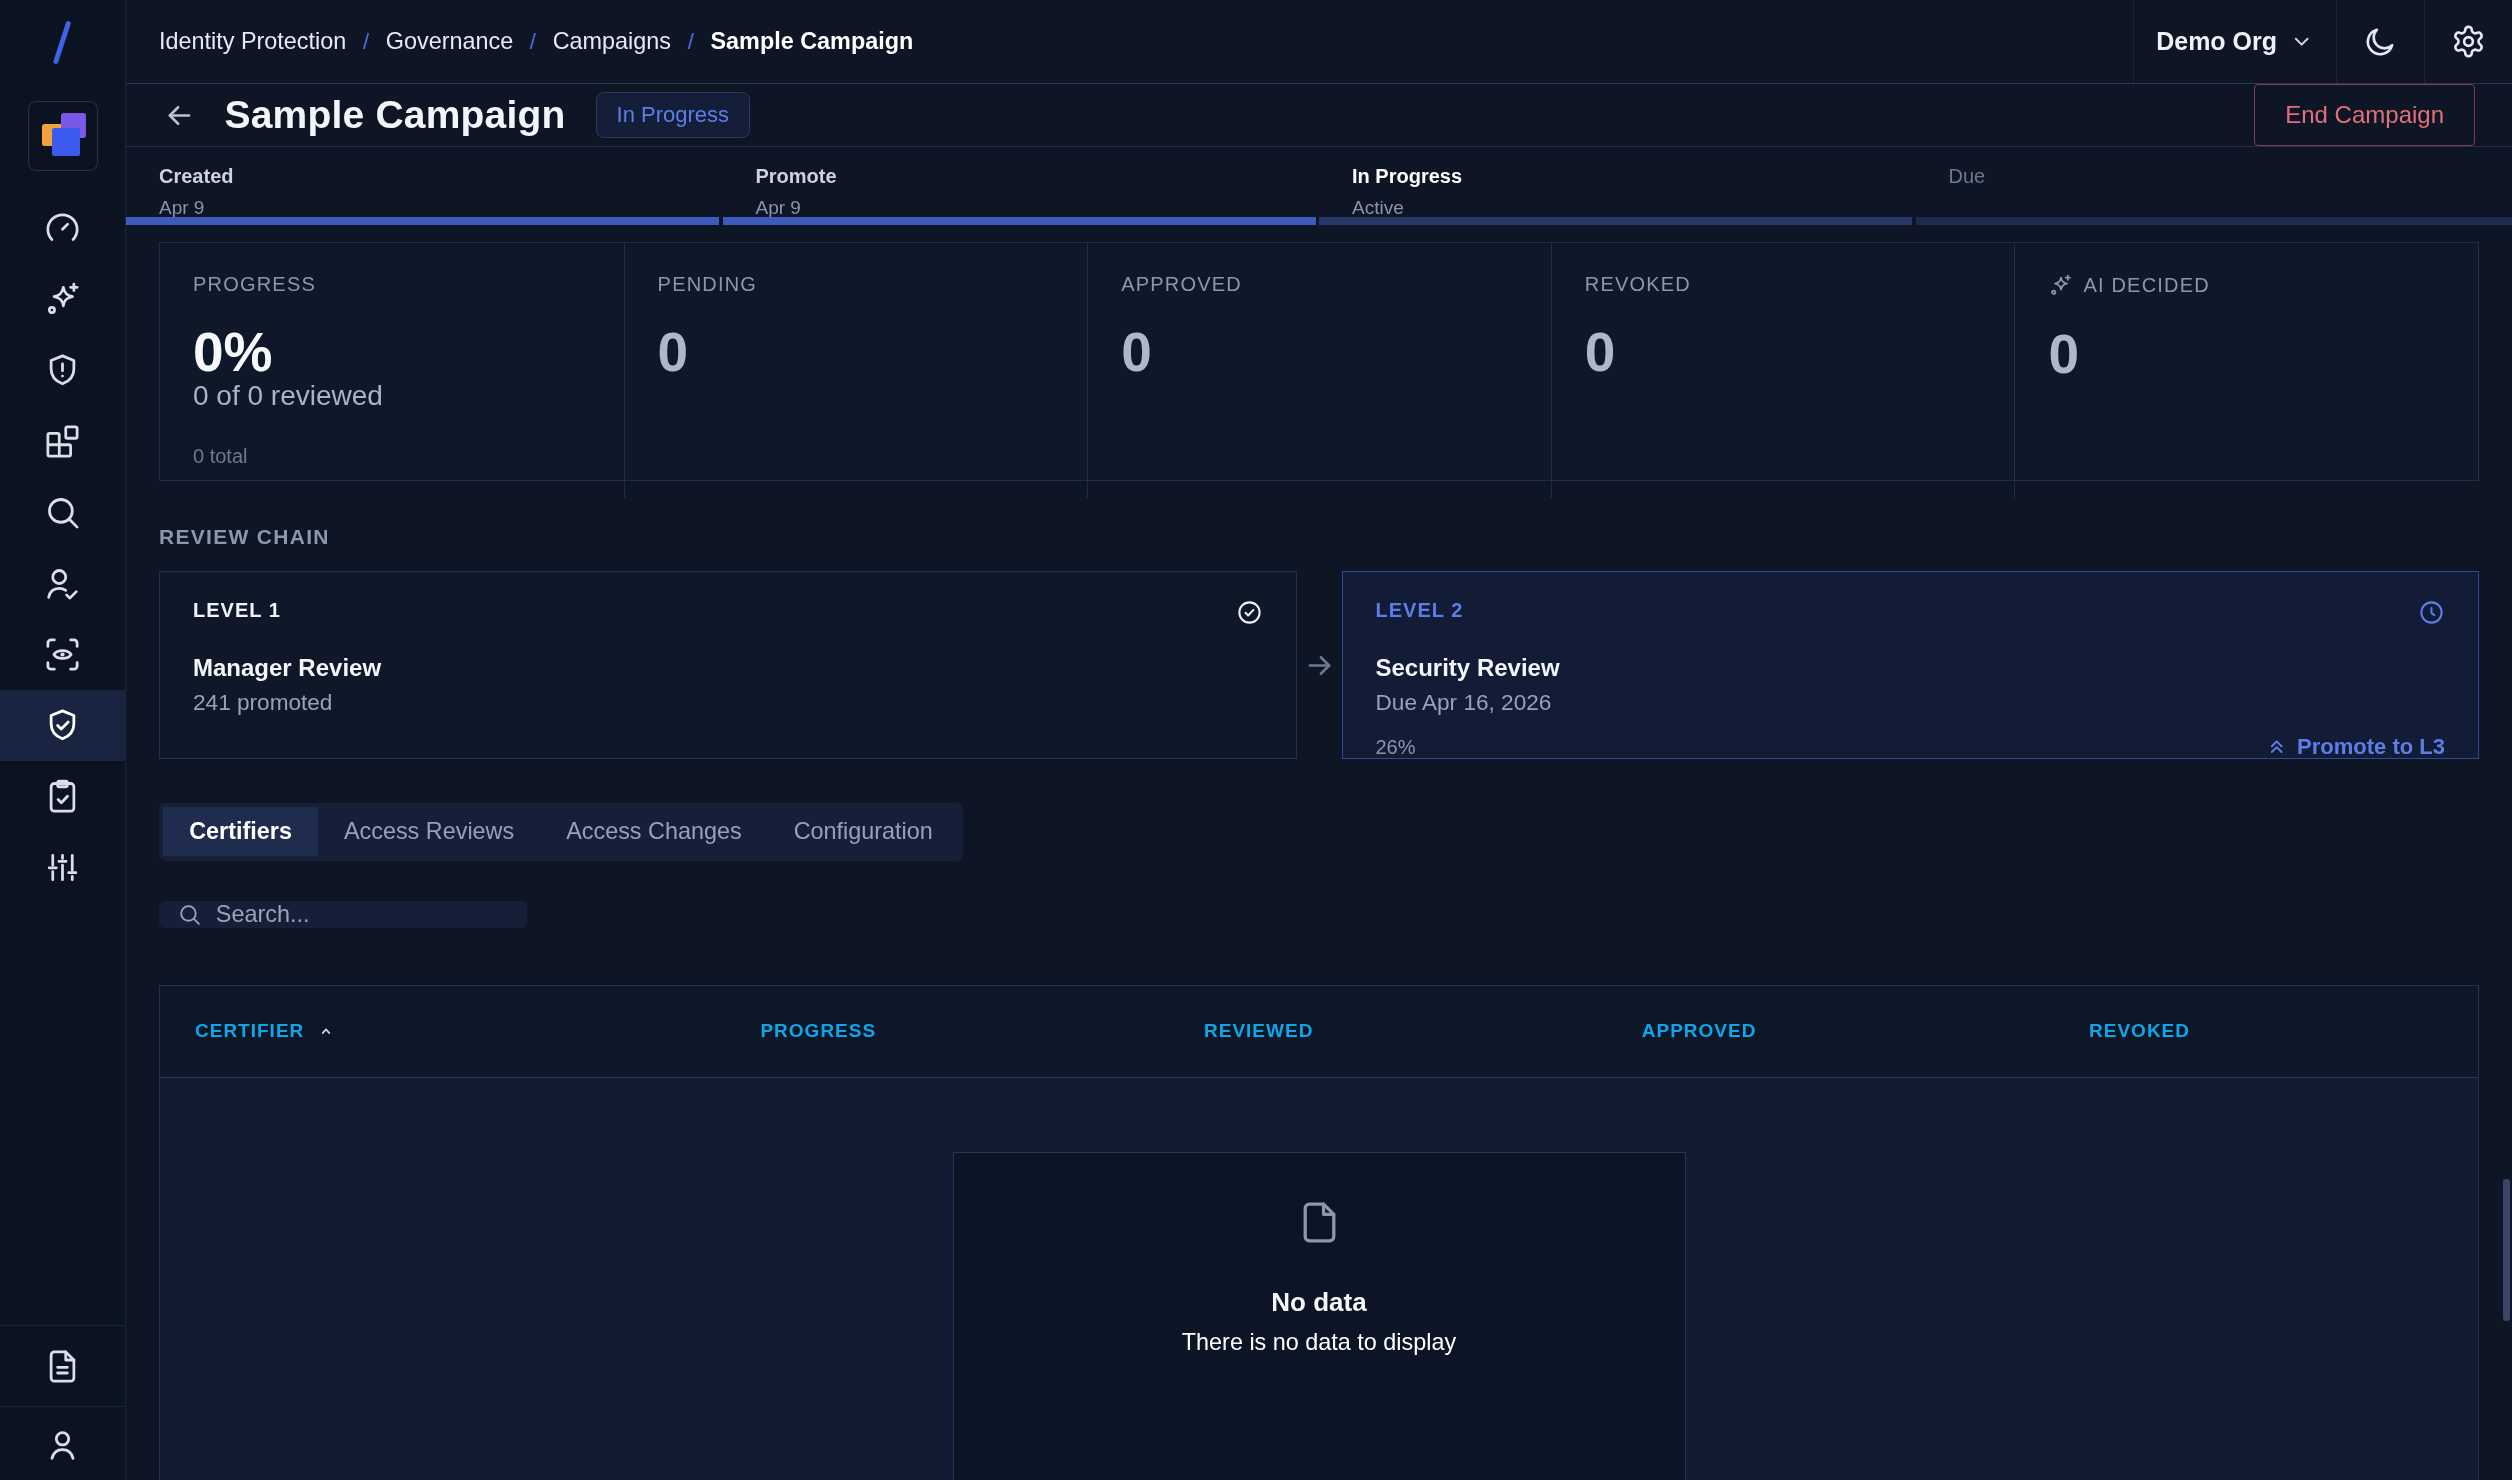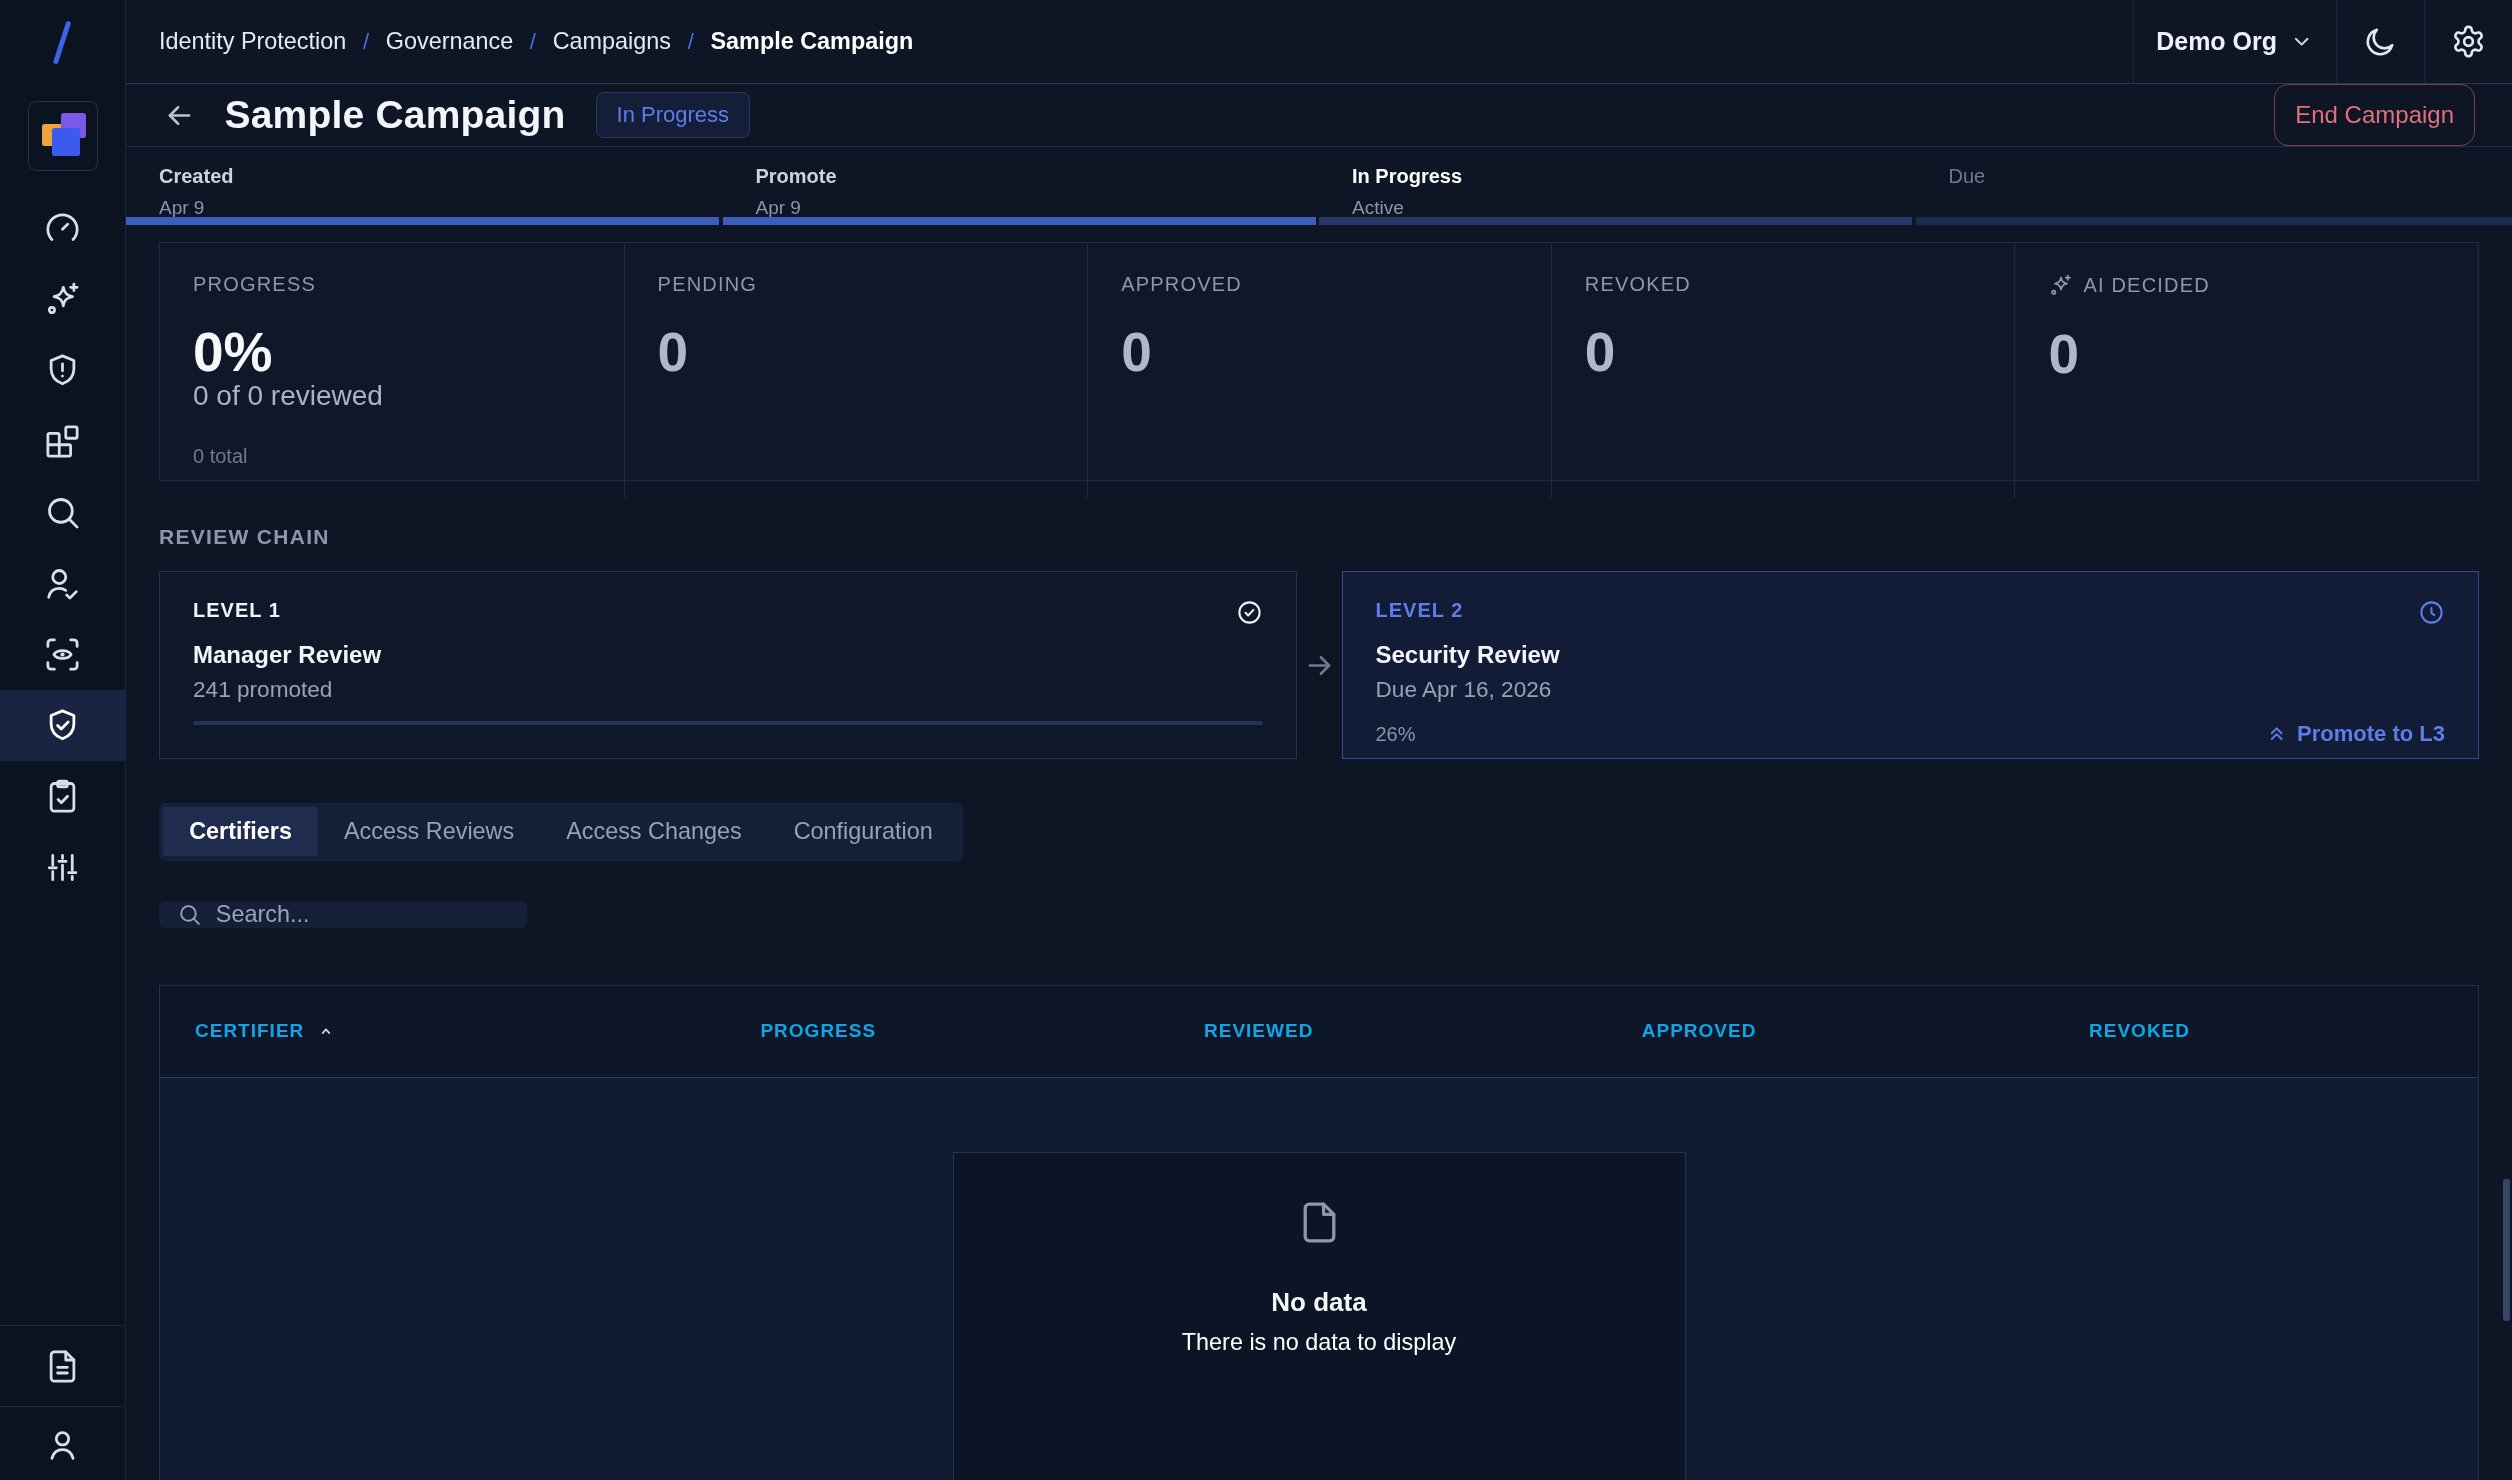--- a/index.html
+++ b/index.html
@@ -51,21 +51,21 @@
 
   
   .page-head{height:116px;border-bottom:0.8px solid #222e4e;display:flex;align-items:center;padding:0 37px}
   .back-btn{color:#b9c1d2;margin-right:28.5px;cursor:pointer;display:flex}
   .back-btn svg{width:33px;height:33px}
   .page-title{font-size:39px;font-weight:700;letter-spacing:0.2px}
   .status-badge{margin-left:30px;font-size:22px;color:var(--accent);background:#141e38;
     border:0.8px solid #2c3a5e;border-radius:7.5px;padding:9.2px 20px}
   .head-fill{flex:1}
   .end-btn{font-size:24px;color:var(--danger);border:1.7px solid var(--danger-border);
-    background:transparent;border-radius:14px;padding:16px 20px;cursor:pointer;font-family:inherit}
+    background:transparent;border-radius:4px;padding:16px 30px;cursor:pointer;font-family:inherit}
 
   
   .timeline{height:109px;position:relative;display:flex}
   .tl-seg{flex:1;position:relative;padding:18.4px 0 0 33px}
   .tl-label{font-size:20px;font-weight:600;color:#ccd3e0}
   .tl-seg.current .tl-label{color:#ffffff;font-weight:700}
   .tl-seg.future .tl-label{color:var(--dim);font-weight:500}
   .tl-sub{margin-top:8.4px;font-size:19px;color:#8a94ab}
   .tl-bar{position:absolute;left:0;right:3.3px;top:70px;height:8.4px}
   .tl-seg:last-child .tl-bar{right:0}
@@ -93,21 +93,21 @@
     display:flex;flex-direction:column;flex:1}
   .level-card.active{background:#121c36;border:0.8px solid #2e4a96}
   .chain-arrow{width:45px;display:flex;align-items:center;justify-content:center;color:var(--dim)}
   .chain-arrow svg{width:33px;height:33px}
   .lvl-head{display:flex;justify-content:space-between;align-items:flex-start}
   .lvl-tag{font-size:20px;font-weight:700;letter-spacing:1px;color:#f0f3f9}
   .level-card.active .lvl-tag{color:var(--accent)}
   .lvl-status{color:#eef1f8;display:flex}
   .lvl-status svg{width:27px;height:27px}
   .level-card.active .lvl-status{color:var(--accent)}
-  .lvl-name{margin-top:15px;font-size:24px;font-weight:700;color:#f2f5fa}
+  .lvl-name{margin-top:28px;font-size:24px;font-weight:700;color:#f2f5fa}
   .lvl-sub{margin-top:7.5px;font-size:22.6px;color:var(--gray)}
   .lvl-track{margin-top:18.4px;height:4.2px;background:#232e4c;border-radius:2.5px;position:relative;overflow:hidden}
   .lvl-fill{position:absolute;left:0;top:0;bottom:0;background:var(--accent-bright);border-radius:2.5px}
   .level-card:not(.active) .lvl-fill{background:#273352}
   .lvl-foot{margin-top:auto;display:flex;justify-content:space-between;align-items:center}
   .lvl-pct{font-size:20px;color:#8a94ab}
   .promote-link{display:flex;align-items:center;gap:8.4px;font-size:22px;font-weight:600;color:var(--accent);cursor:pointer}
   .promote-link svg{width:23.4px;height:23.4px}
 
   

